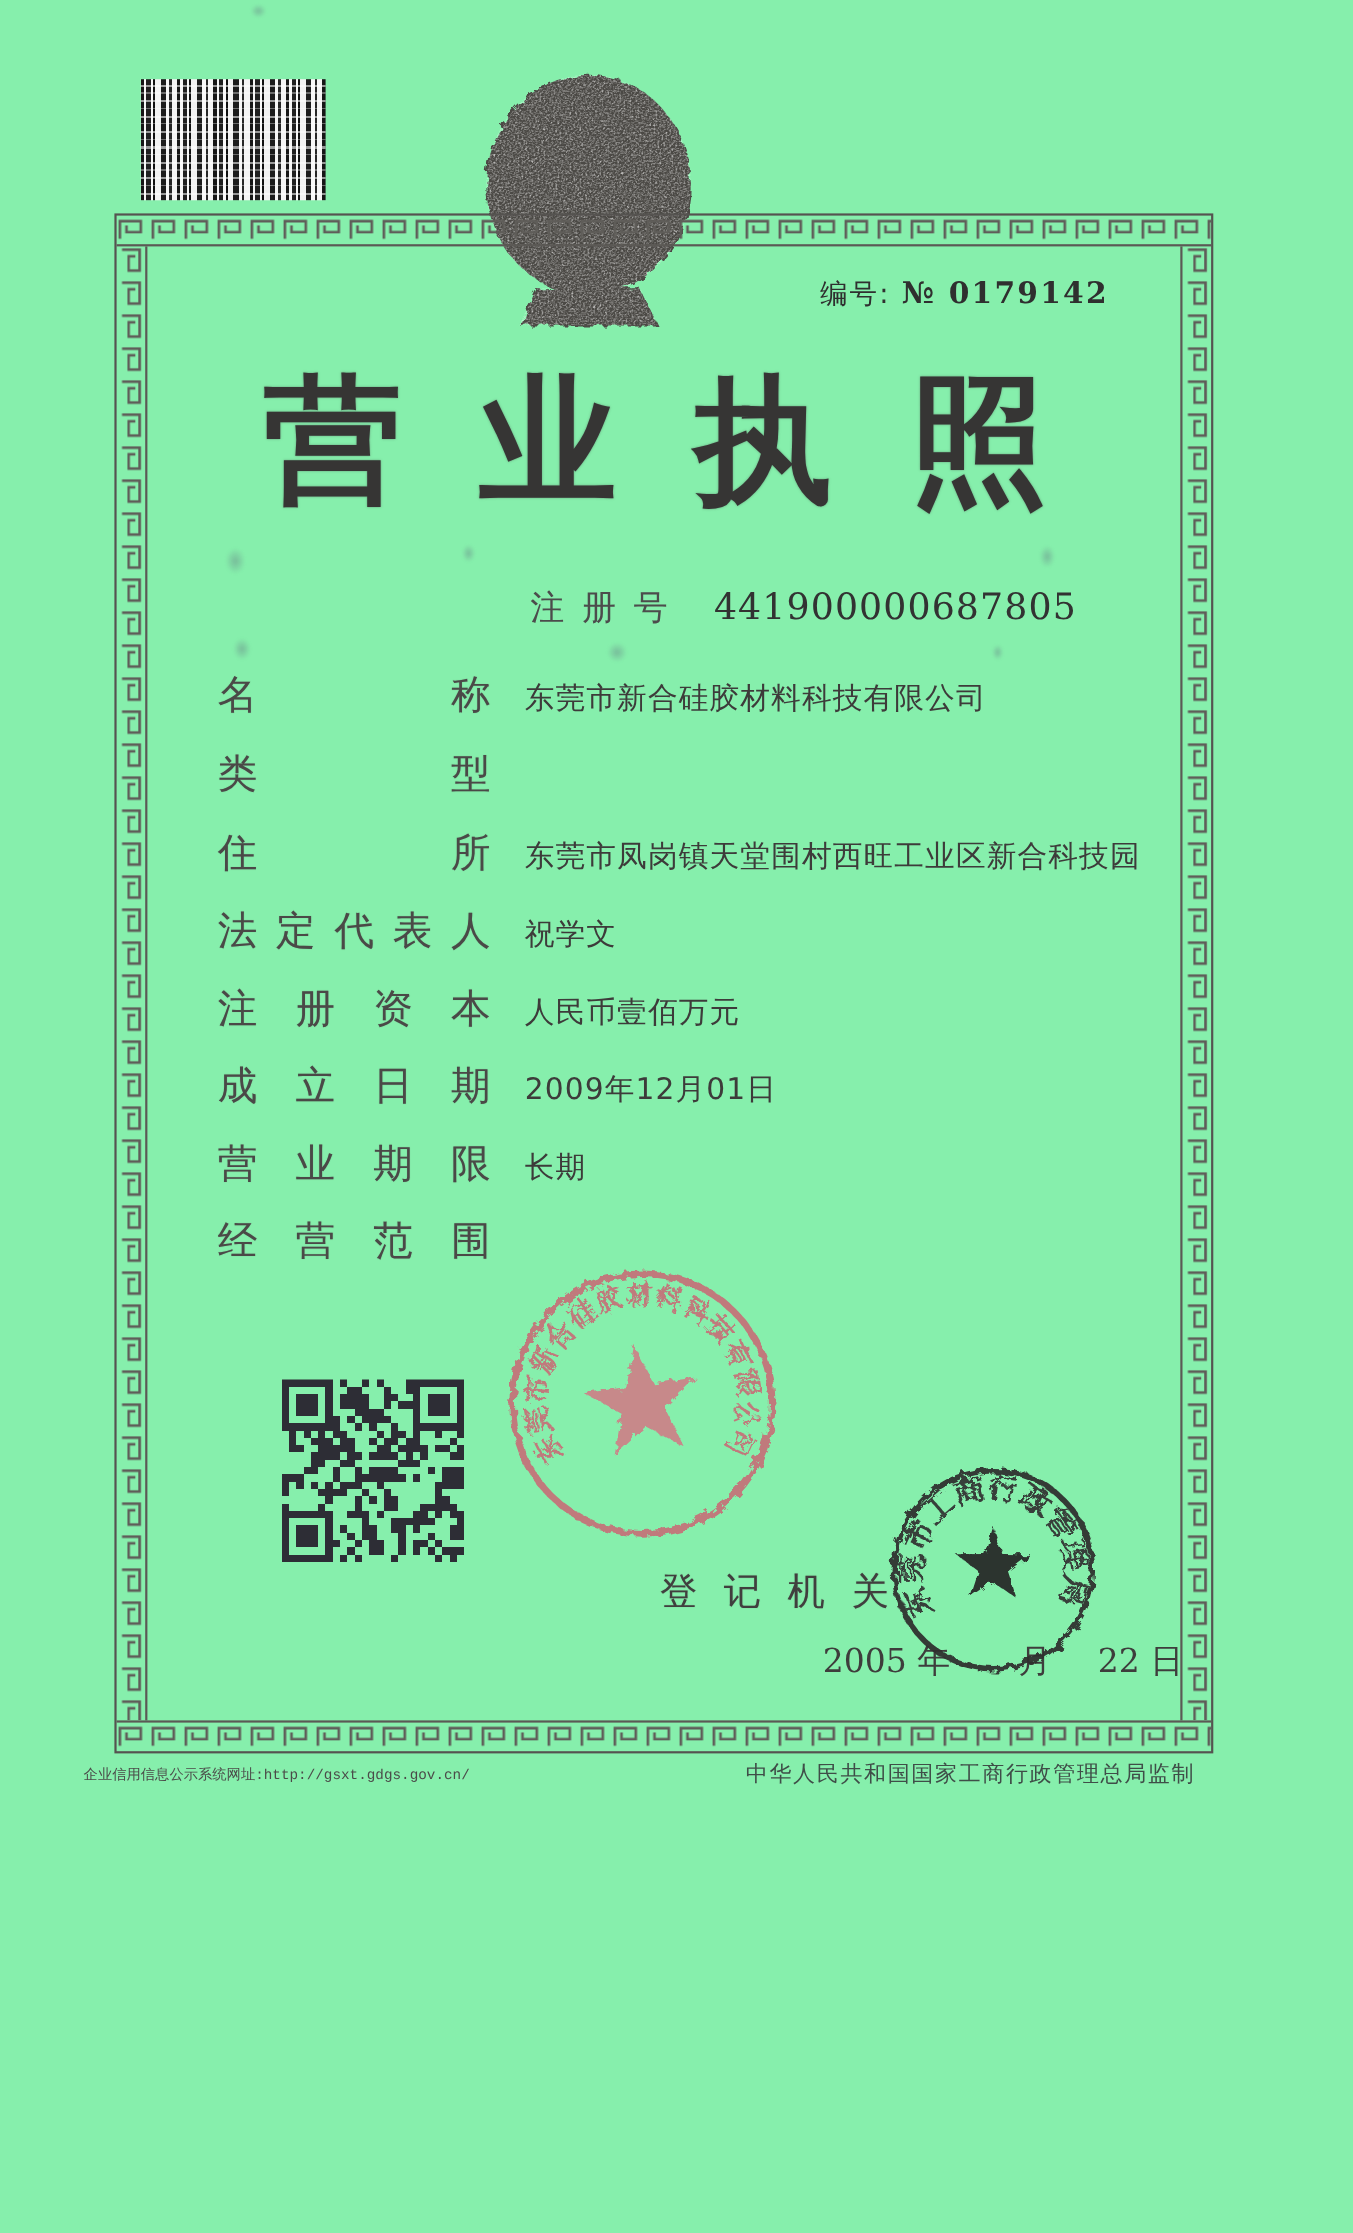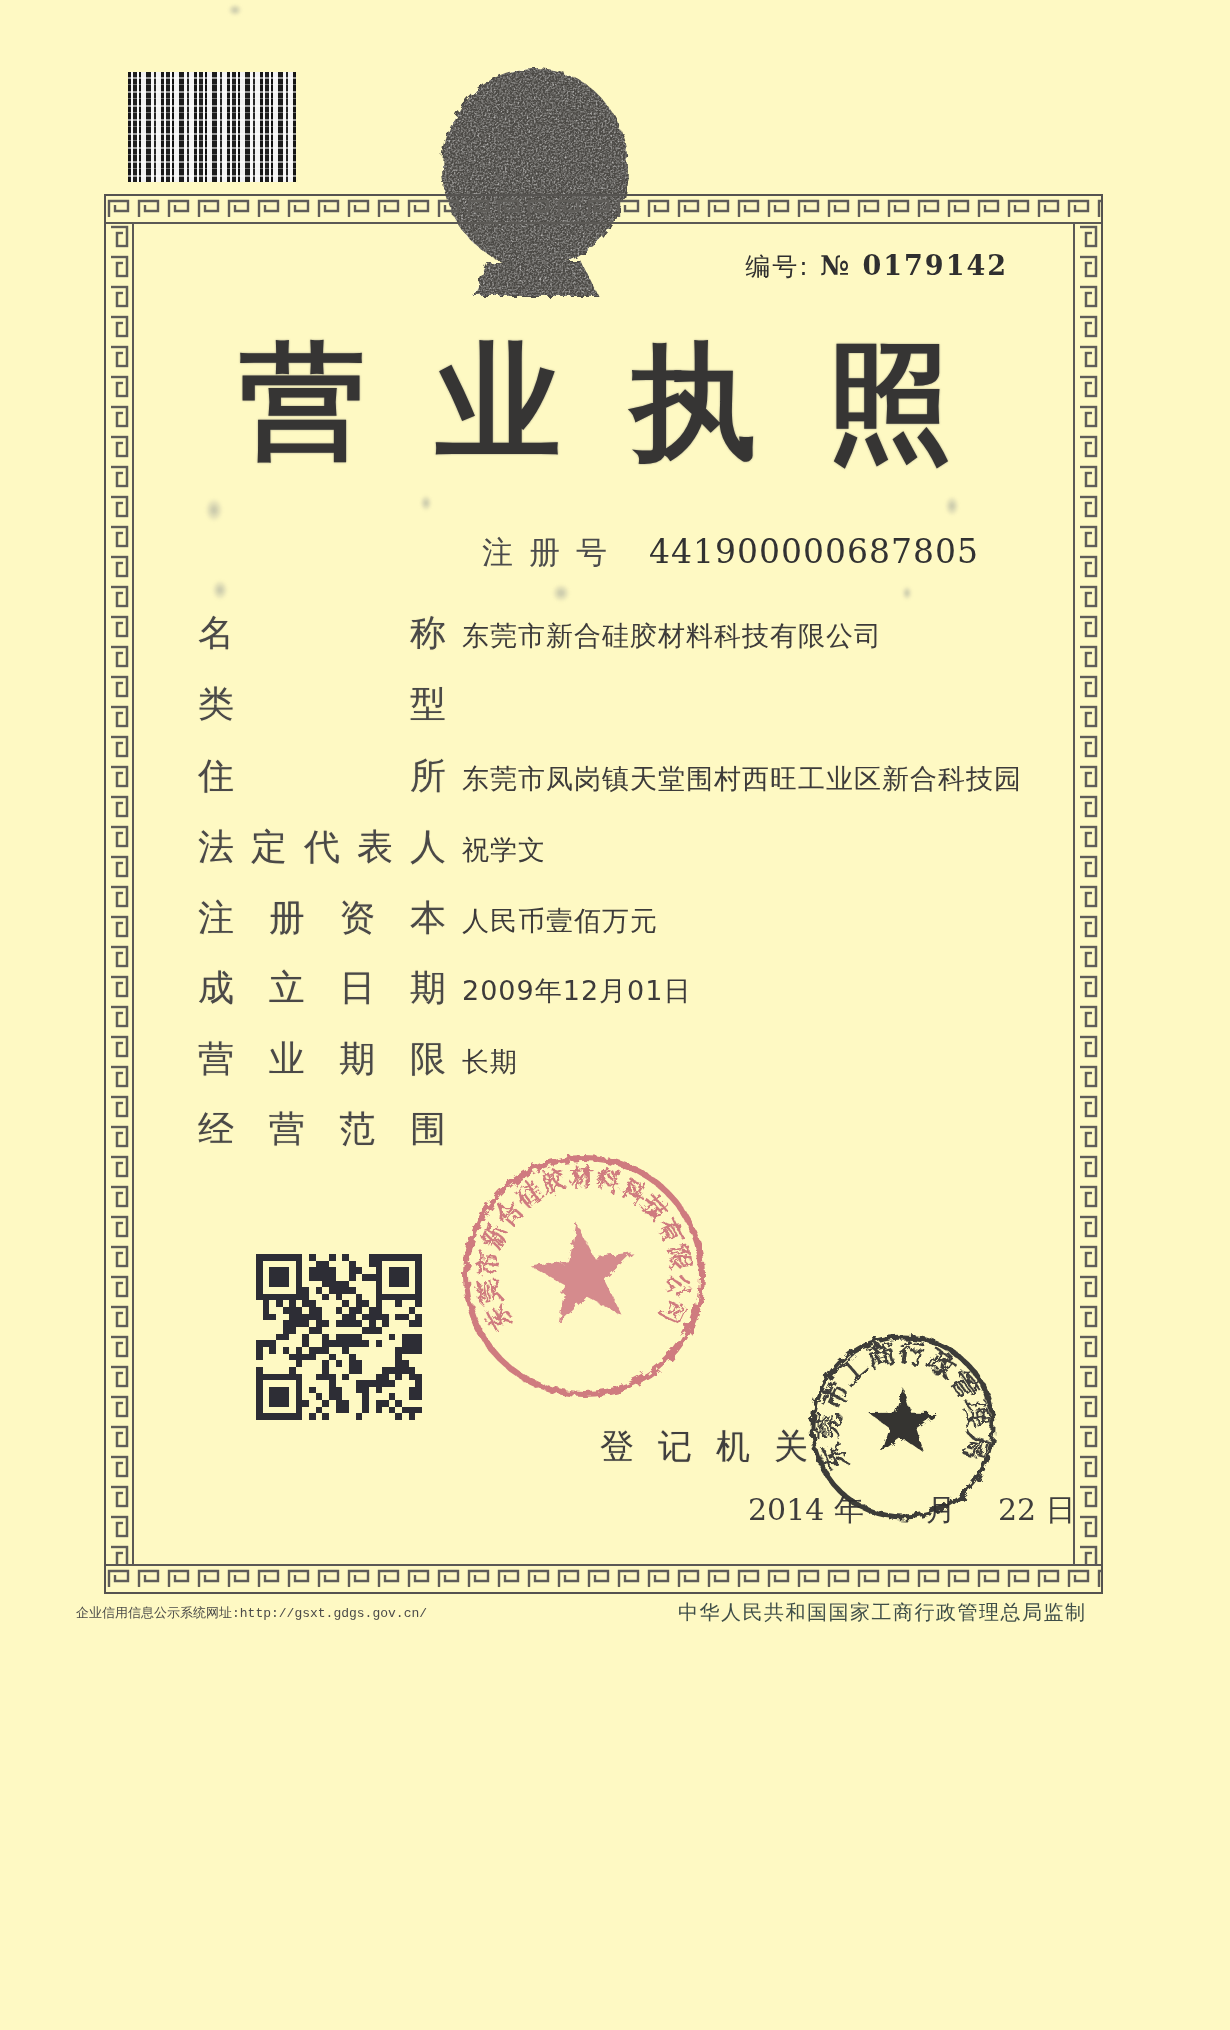--- a/index.html
+++ b/index.html
@@ -1,18 +1,18 @@
 <!DOCTYPE html>
 <html><head>
 <meta charset="utf-8">
 <style>
   html,body{margin:0;padding:0;background:#e9e9e7;}
   .page{
     position:relative;width:1230px;height:2030px;margin:0 auto;
-    background:#fef9c3;overflow:hidden;
+    background:#86efac;overflow:hidden;
     font-family:"DejaVu Sans",sans-serif;color:#3c3c3c;
   }
 
   
   .barcode{
     position:absolute;left:128px;top:72px;width:168px;height:110px;
     background:
       repeating-linear-gradient(0deg, rgba(255,255,255,0) 0 5px, rgba(255,255,255,.55) 5px 7px, rgba(255,255,255,0) 7px 13px, rgba(255,255,255,.35) 13px 14px),
       repeating-linear-gradient(90deg,#161616 0 3px,#f6f6f6 3px 5px,#202020 5px 9px,#fafafa 9px 11px,#101010 11px 13px,#f2f2f2 13px 18px,#1c1c1c 18px 23px,#f7f7f7 23px 26px,#262626 26px 28px,#f4f4f4 28px 33px);
   }
@@ -44,21 +44,21 @@
   .regno .lbl{font-size:31px;letter-spacing:16px;color:#4c4c4c;font-family:Liberation Mono, monospace;}
   .regno .val{font-size:33px;margin-left:26px;letter-spacing:1px;color:#323232;font-family:"DejaVu Serif",serif;text-align:center;}
 
   
   .row{position:absolute;left:198px;right:118px;display:flex;align-items:flex-start;}
   .row .lbl{
     width:248px;flex:none;display:flex;justify-content:space-between;
     font-size:36px;line-height:1.15;color:#4a4947;font-weight:500;
     text-shadow:0 0 1px rgba(90,90,90,.4);
   }
-  .row .val{margin-left:16px;padding-top:7px;font-size:27px;line-height:1.25;color:#3d3b3a;letter-spacing:1px;}
+  .row .val{margin-left:31px;padding-top:7px;font-size:27px;line-height:1.25;color:#3d3b3a;letter-spacing:1px;}
   .row .val.scope{font-size:25px;line-height:34px;width:608px;letter-spacing:0;padding-top:4px;}
   .scope .seg-bold{font-weight:bold;color:#2c2b2a;}
 
   
   .qr{position:absolute;left:256px;top:1254px;width:166px;height:166px;}
   .seal-red{position:absolute;left:446px;top:1138px;width:280px;height:280px;z-index:5;opacity:.88;}
   .stamp-black{position:absolute;left:788px;top:1312px;width:230px;height:230px;z-index:6;opacity:.93;}
 
   
   .registrar{
@@ -554,21 +554,21 @@
       <polygon fill="#d07c86" transform="translate(5,-2) rotate(-8 133 140)" points="133,86 120.7,123 81.6,123.3 113,146.5 101.3,183.7 133,161 164.7,183.7 153,146.5 184.4,123.3 145.3,123"></polygon>
       <path id="redArc" d="M65.9 185.5 A88 88 0 1 1 210.1 185.5" fill="none"></path>
       <text font-size="25" fill="#c96b76" font-weight="bold" letter-spacing="2">
         <textPath href="#redArc" textLength="380" lengthAdjust="spacingAndGlyphs">东莞市新合硅胶材料科技有限公司</textPath>
       </text>
     </g>
   </svg>
 
   <div class="registrar">登记机关</div>
   <div class="dateline">
-    <span class="p1">2014 年</span><span class="p2">月</span><span class="p3">22 日</span>
+    <span class="p1">2005 年</span><span class="p2">月</span><span class="p3">22 日</span>
   </div>
 
   <svg class="stamp-black" viewBox="0 0 230 230">
     <g filter="url(#rough)">
       <circle cx="115" cy="115" r="90" fill="none" stroke="#2e2e2e" stroke-width="5"></circle>
       <polygon fill="#262626" points="115,76 106.8,100.7 80.8,100.9 101.7,116.3 93.8,141.1 115,126 136.2,141.1 128.3,116.3 149.2,100.9 123.2,100.7"></polygon>
       <path id="blkArc" d="M60.9 152.9 A66 66 0 1 1 169.1 152.9" fill="none"></path>
       <text font-size="26" fill="#333" font-weight="bold" letter-spacing="1">
         <textPath href="#blkArc" textLength="278" lengthAdjust="spacingAndGlyphs">东莞市工商行政管理局</textPath>
       </text>

